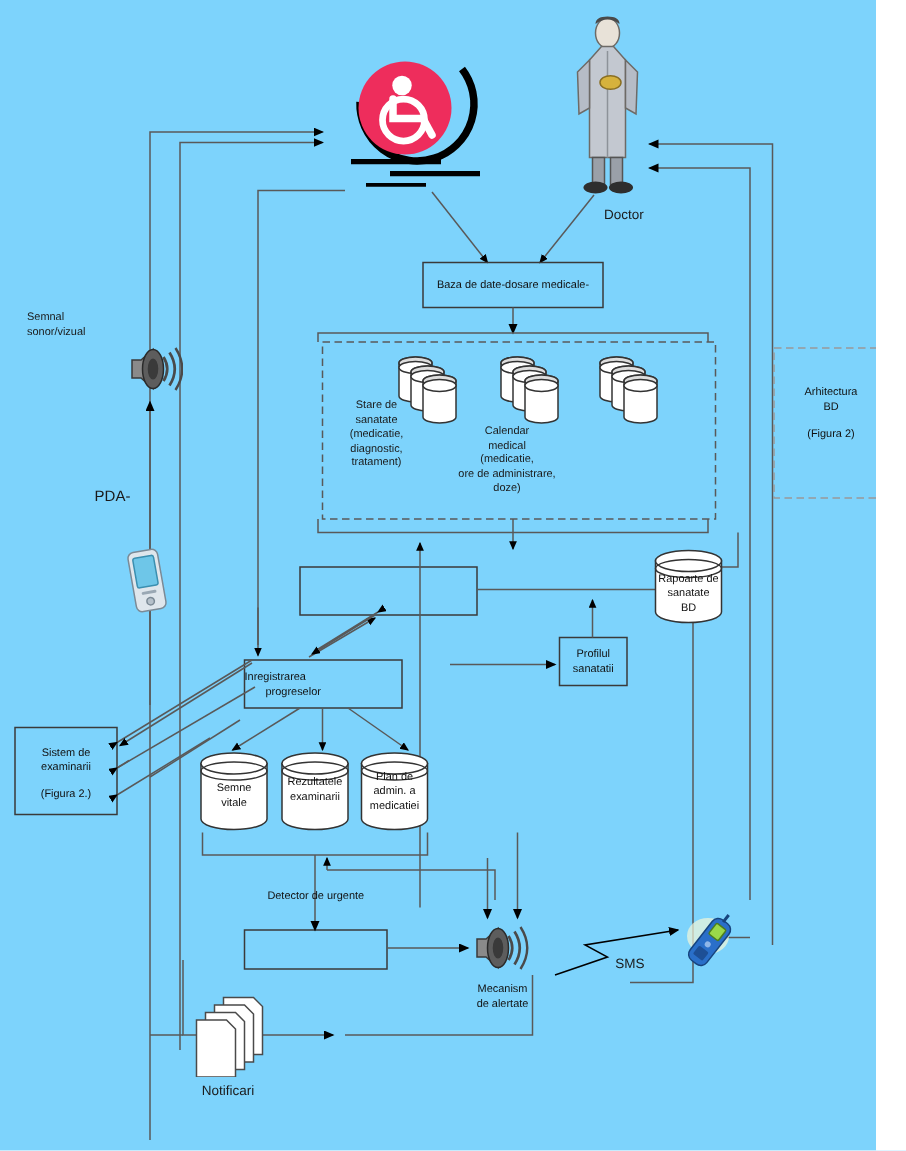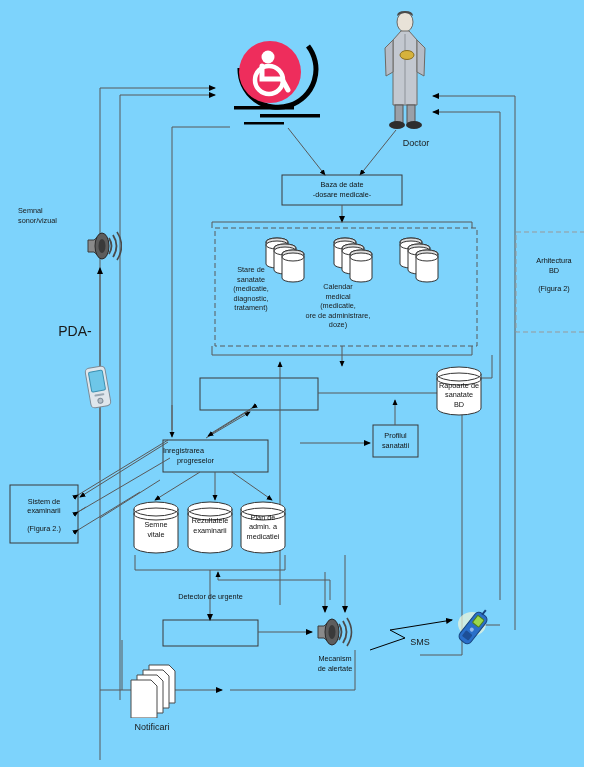--- a/index.html
+++ b/index.html
@@ -2,21 +2,21 @@
 <html><head>
 <meta charset="utf-8">
 <style>
   html,body{margin:0;padding:0;background:#fff;}
   body{font-family:"Liberation Sans","DejaVu Sans",sans-serif;}
   #stage{position:relative;width:584px;height:767px;overflow:hidden;background:#7dd3fc;}
   #svg-layer{position:absolute;left:0;top:0;width:604px;height:767px;}
   .lbl{position:absolute;font-size:7.3px;line-height:9.6px;color:#1a1a1a;text-align:center;white-space:pre-line;}
   .lbl-l{text-align:left;}
   .boxtxt{position:absolute;font-size:7.3px;line-height:9.6px;color:#111;text-align:center;display:flex;align-items:center;justify-content:center;}
-  .big{font-size:14px;}
+  .big{font-size:10px;}
   .med{font-size:9px;}
 </style>
 </head>
 <body>
 
 <div id="stage">
 
 <svg id="svg-layer" viewBox="0 0 604 767">
   <defs>
     <marker id="ah" markerWidth="7" markerHeight="7" refX="6" refY="3" orient="auto" markerUnits="userSpaceOnUse">
@@ -282,21 +282,21 @@
         <g fill="#fff" stroke="#333">
     <path d="M3,9 L3,46 a22,7 0 0 0 44,0 L47,9 z"></path>
           <ellipse cx="25" cy="9" rx="22" ry="7"></ellipse>
           <ellipse cx="25" cy="14" rx="22" ry="6" fill="none"></ellipse>
         </g>
       </svg>
 </div>
 
 <div class="lbl med" style="left:386px;top:139px;width:60px;">Doctor</div>
 
-<div class="boxtxt" style="left:282px;top:175px;width:120px;height:30px;flex-direction:column;">
+<div class="boxtxt" style="left:282px;top:175px;width:120px;height:30px;flex-direction:row;">
   <span>Baza de date</span>
   <span>-dosare medicale-</span>
 </div>
 
 <div class="lbl" style="left:221px;top:265px;width:60px;">Stare de
     sanatate
 (medicatie,
 diagnostic,
 tratament)</div>
 <div class="lbl" style="left:296px;top:282px;width:84px;">Calendar

